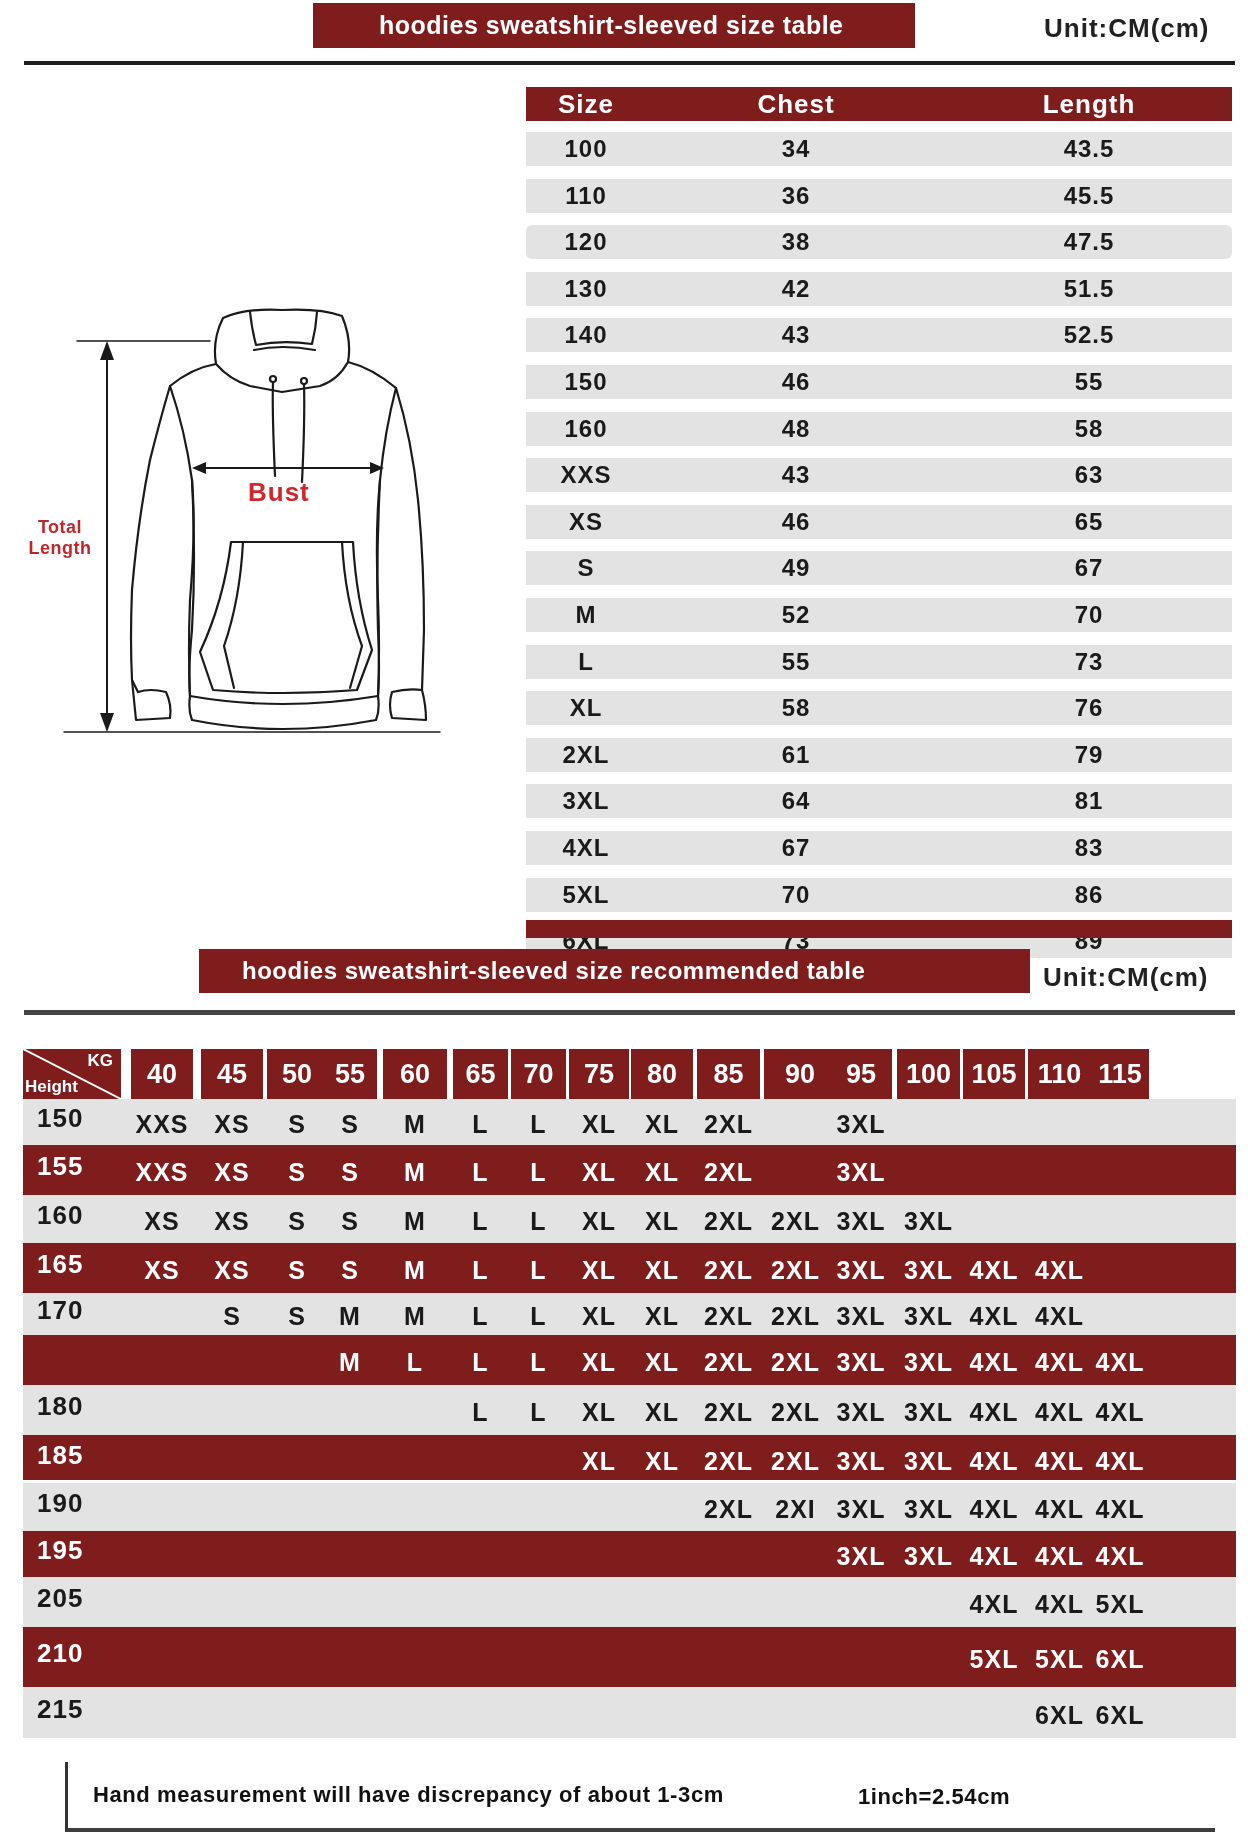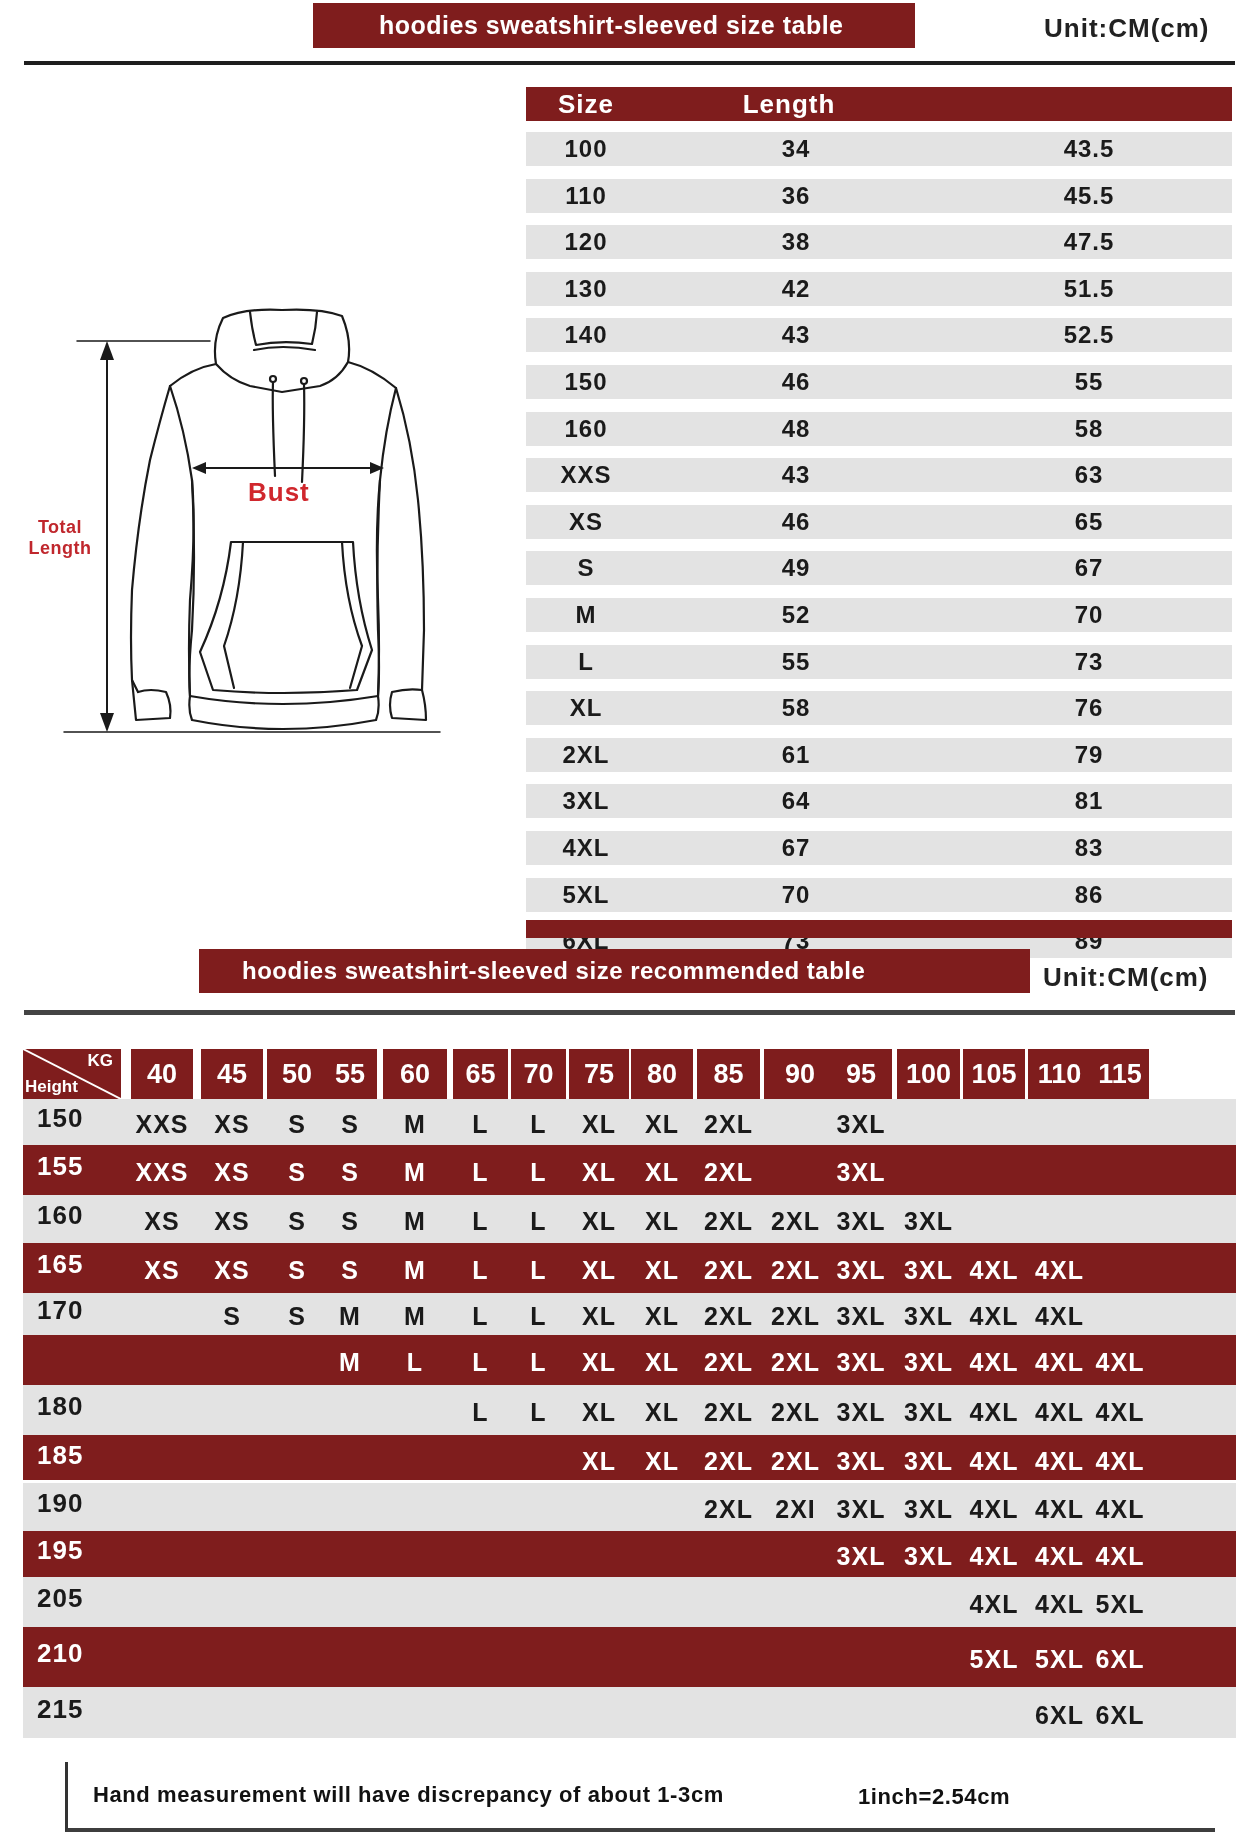--- a/index.html
+++ b/index.html
@@ -125,34 +125,35 @@
 </div>
 <div class="total-length-label">
   <div>Total</div>
   <div>Length</div>
 </div>
 <div class="bust-label">Bust</div>
 
 <div class="size-table">
   <div class="st-head dark">
     <span class="st-c1">Size</span>
+    <span class="st-c2">Chest</span>
     <span class="st-c3">Length</span>
   </div>
   <div id="st-rows">
       <div class="st-row light" style="top: 45px; height: 34px;">
         <span class="st-c1">100</span>
         <span class="st-c2">34</span>
         <span class="st-c3">43.5</span>
       </div>
       <div class="st-row light" style="top: 91.6px; height: 34px;">
         <span class="st-c1">110</span>
         <span class="st-c2">36</span>
         <span class="st-c3">45.5</span>
       </div>
-      <div class="st-row light" style="top: 138.2px; height: 34px;">
+      <div class="st-row light" style="top: 138.2px; height: 34px; border-radius: 6px;">
         <span class="st-c1">120</span>
         <span class="st-c2">38</span>
         <span class="st-c3">47.5</span>
       </div>
       <div class="st-row light" style="top: 184.8px; height: 34px;">
         <span class="st-c1">130</span>
         <span class="st-c2">42</span>
         <span class="st-c3">51.5</span>
       </div>
       <div class="st-row light" style="top: 231.4px; height: 34px; justify-content: center;">

